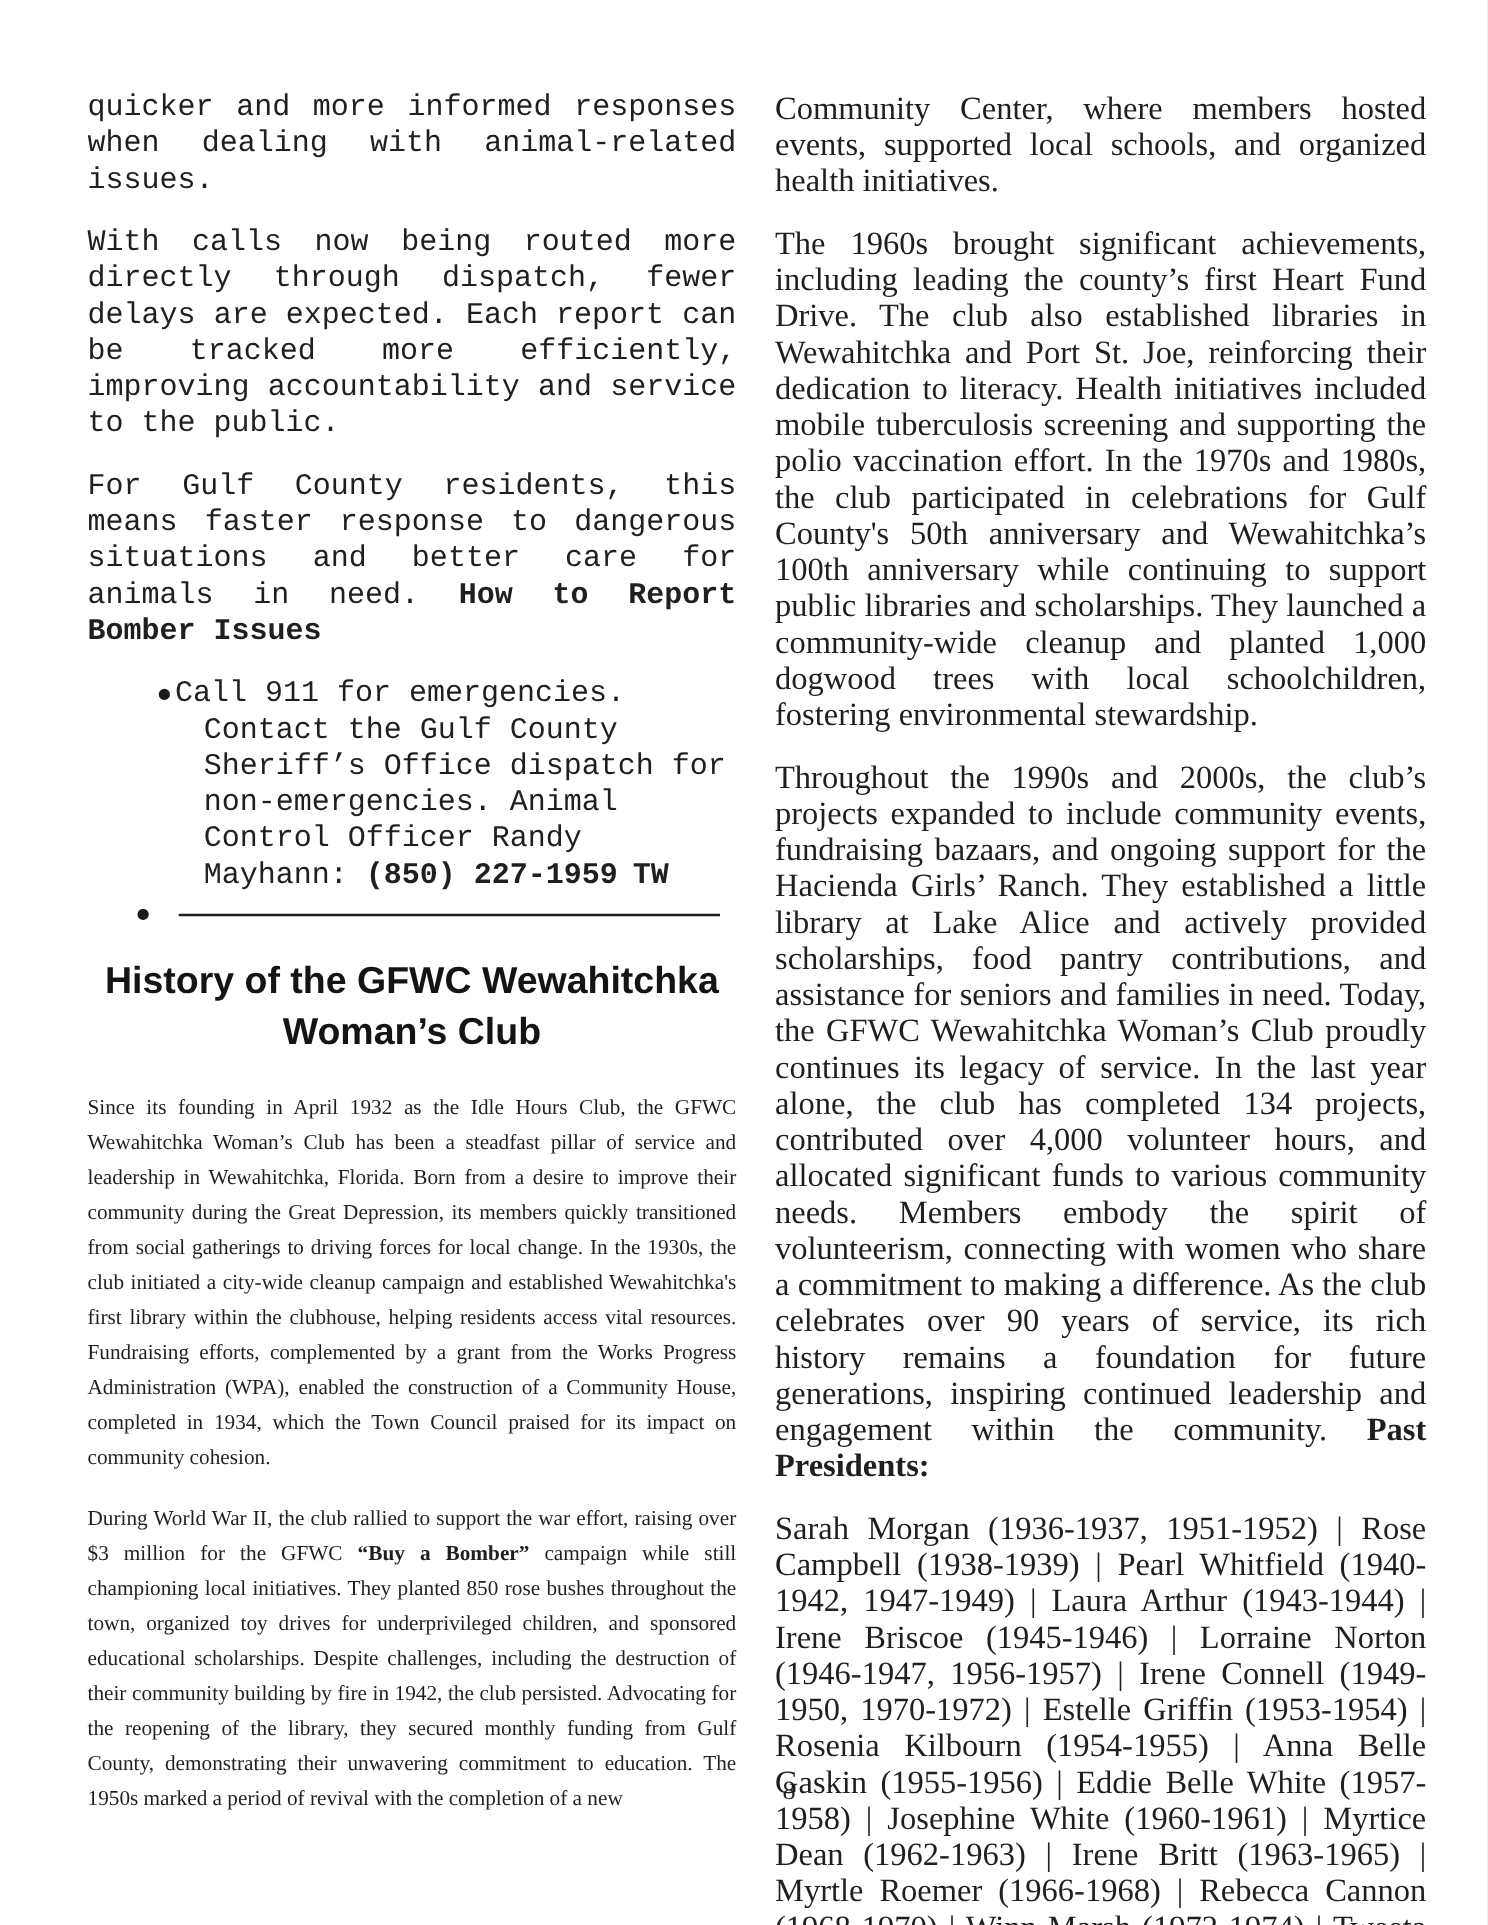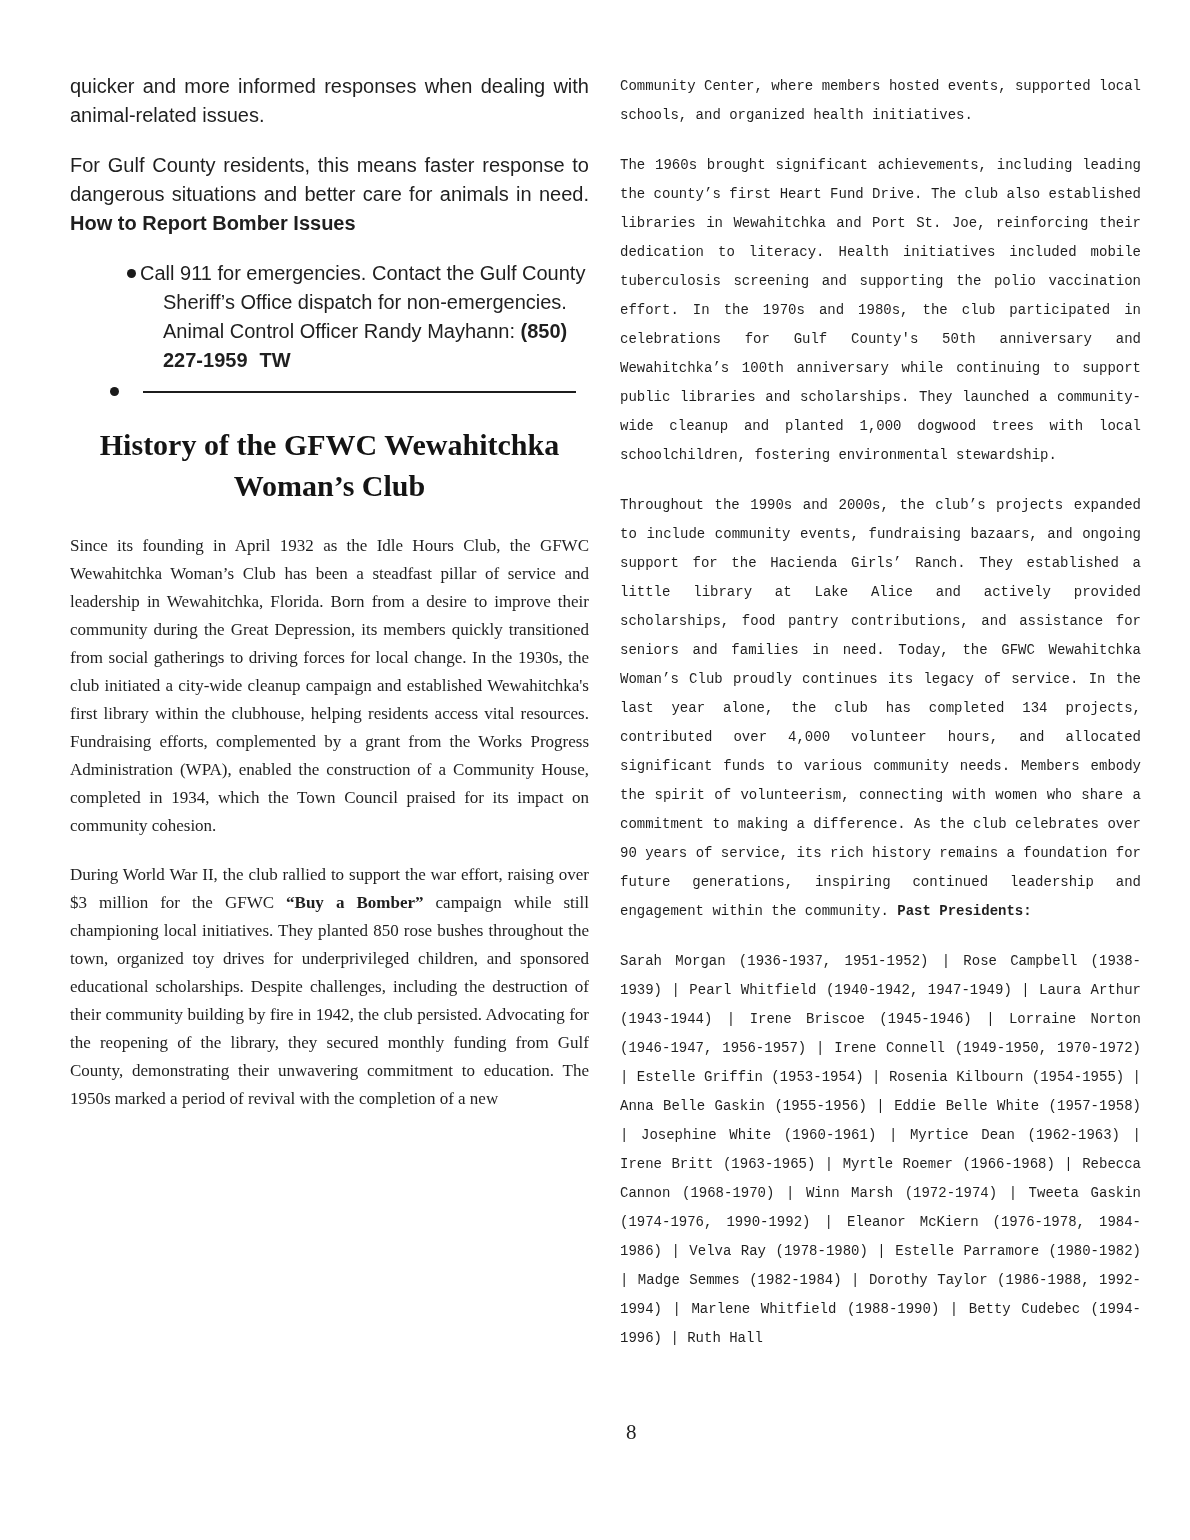--- a/index.html
+++ b/index.html
@@ -8,25 +8,25 @@
     width:1190px;height:1540px;
     background:#ffffff;
     margin:0 auto;
     overflow:hidden;
     color:#1f1f1f;
   }
   .col{position:absolute;top:72px;}
   .col-left{left:70px;width:519px;}
   .col-right{left:620px;width:521px;}
 
-  .sans{font-family:Liberation Sans, sans-serif;font-size:20px;line-height:29px;}
+  .sans{font-family:Liberation Mono, monospace;font-size:24px;line-height:29px;}
 
   .col p{margin:0 0 21px 0;text-align:justify;}
   .serif-body{font-family:"Liberation Serif",serif;font-size:17px;line-height:28px;}
-  .serif-body-r{font-family:Liberation Mono, monospace;font-size:14px;line-height:29px;}
+  .serif-body-r{font-family:Liberation Serif, serif;font-size:26px;line-height:29px;}
 
   b,.bold{font-weight:bold;}
 
   
   .bullet-item{
     position:relative;
     padding-left:93px;
     text-indent:-23px;
     text-align:left !important;
     margin-bottom:0 !important;
@@ -48,21 +48,21 @@
     width:9px;height:9px;border-radius:50%;
     background:#1a1a1a;flex:none;
   }
   .divider-line{
     width:433px;height:0;
     border-top:2px solid #1c1c1c;
     margin-left:24px;
   }
 
   .section-heading{
-    font-family:Liberation Serif, serif;
+    font-family:Liberation Sans, sans-serif;
     font-size:30px;line-height:41px;
     font-weight:bold;text-align:center;
     color:#141414;
     margin:4px 0 26px 0;
   }
 
   .presidents{
     text-align:right;
     margin-bottom:0 !important;
   }
@@ -76,20 +76,21 @@
 </style>
 </head>
 <body>
 
 <div class="page">
 
   <div class="col col-left">
 
     <p class="sans">quicker and more informed responses when dealing with animal-related issues.</p>
 
+    <p class="sans">With calls now being routed more directly through dispatch, fewer delays are expected. Each report can be tracked more efficiently, improving accountability and service to the public.</p>
 
     <p class="sans"><span>For Gulf County residents, this means faster response to dangerous situations and better care for animals in need. </span><b>How to Report Bomber Issues</b></p>
 
     <p class="sans bullet-item">
       <span class="bullet-dot"></span><span>Call 911 for emergencies. Contact the Gulf County Sheriff’s Office dispatch for non-emergencies. Animal Control Officer Randy Mayhann: </span><b>(850) 227-1959</b><b class="tw">TW</b>
     </p>
 
     <div class="divider-item">
       <span class="divider-dot"></span>
       <div class="divider-line"></div>

